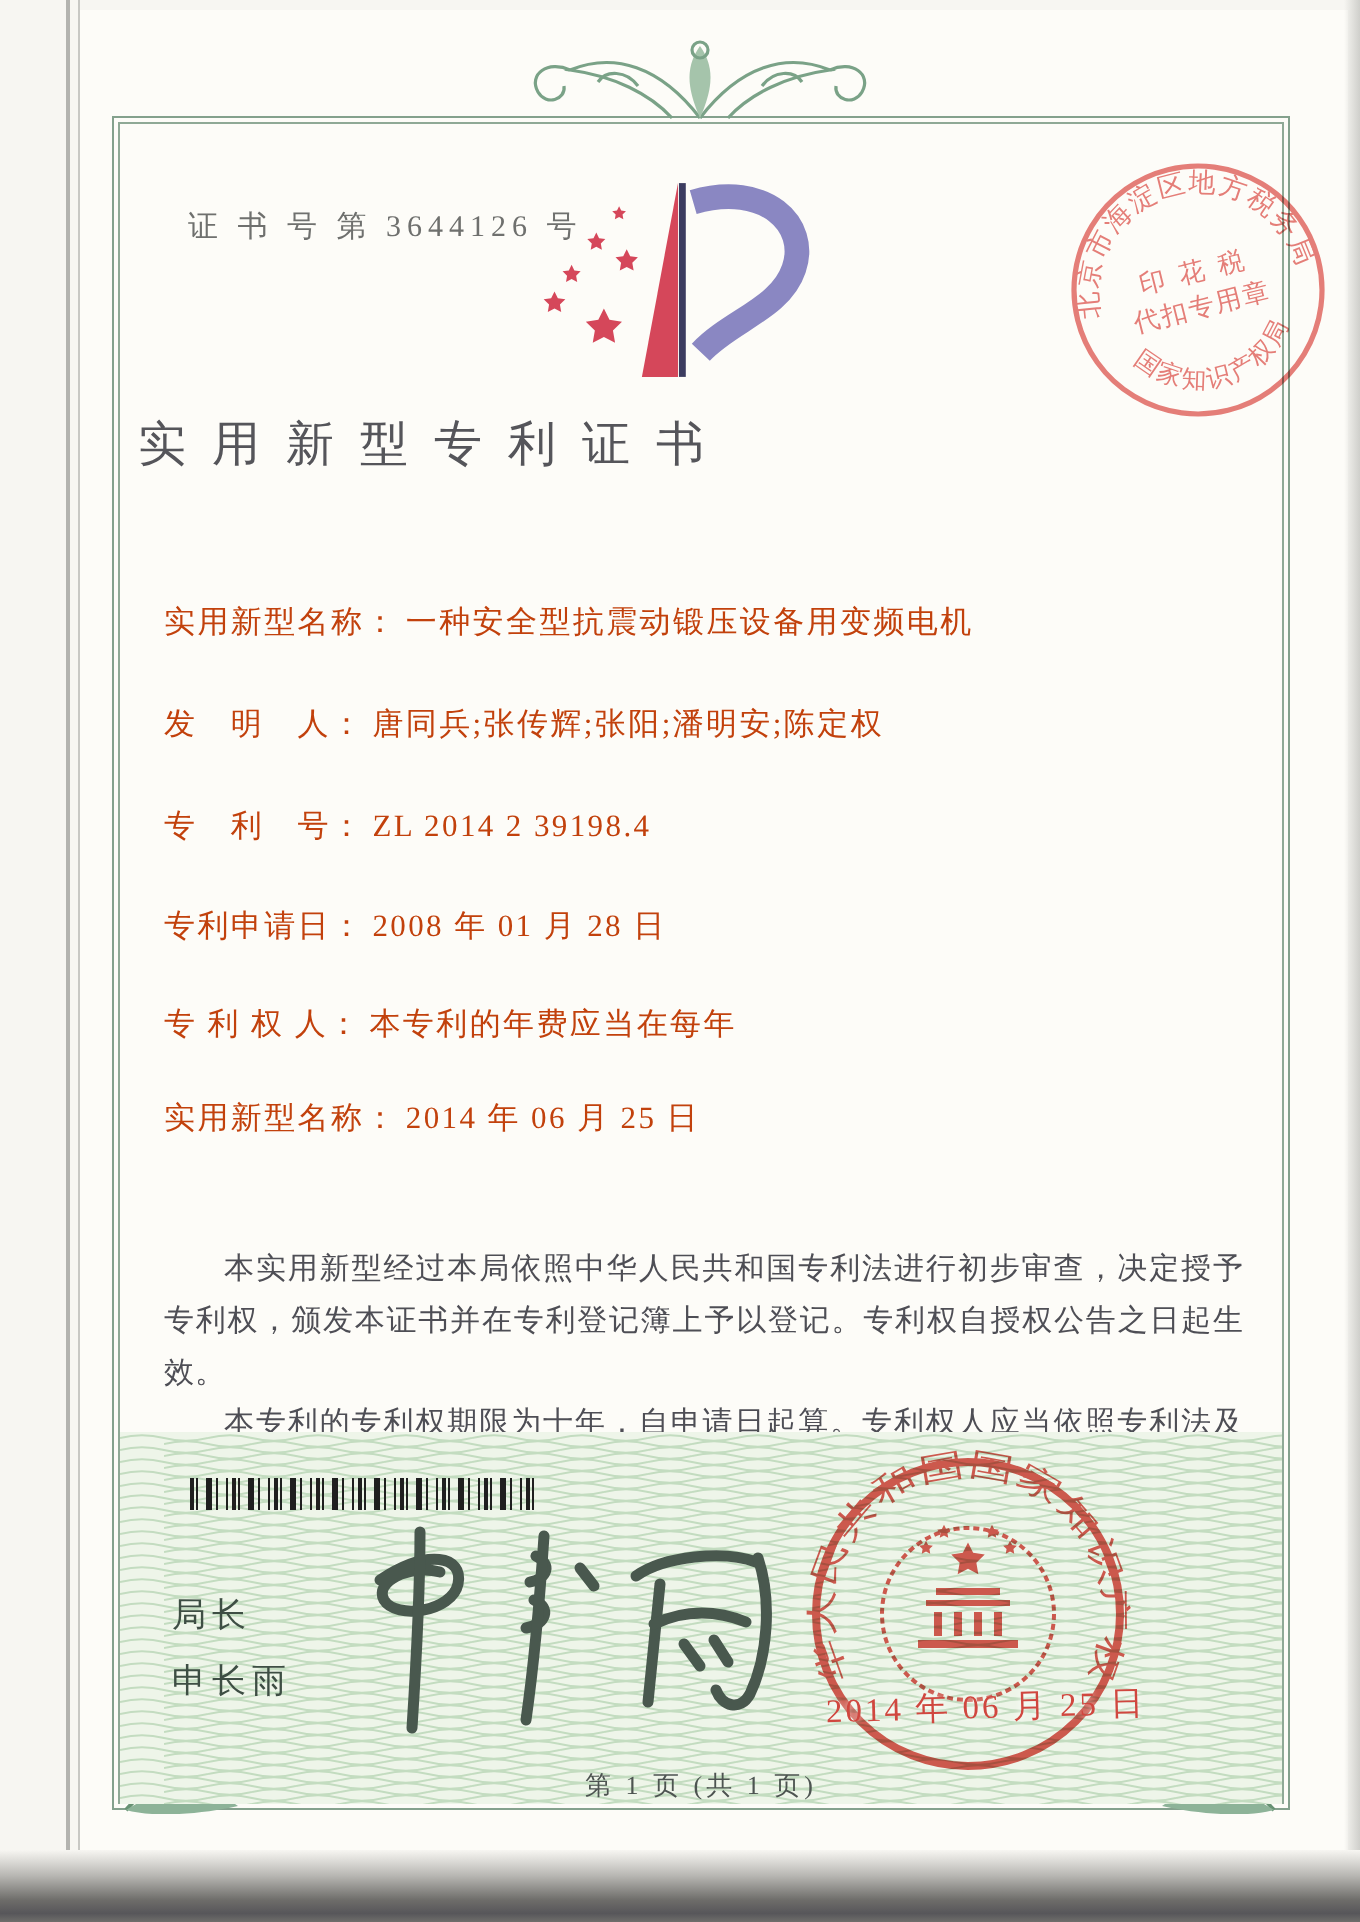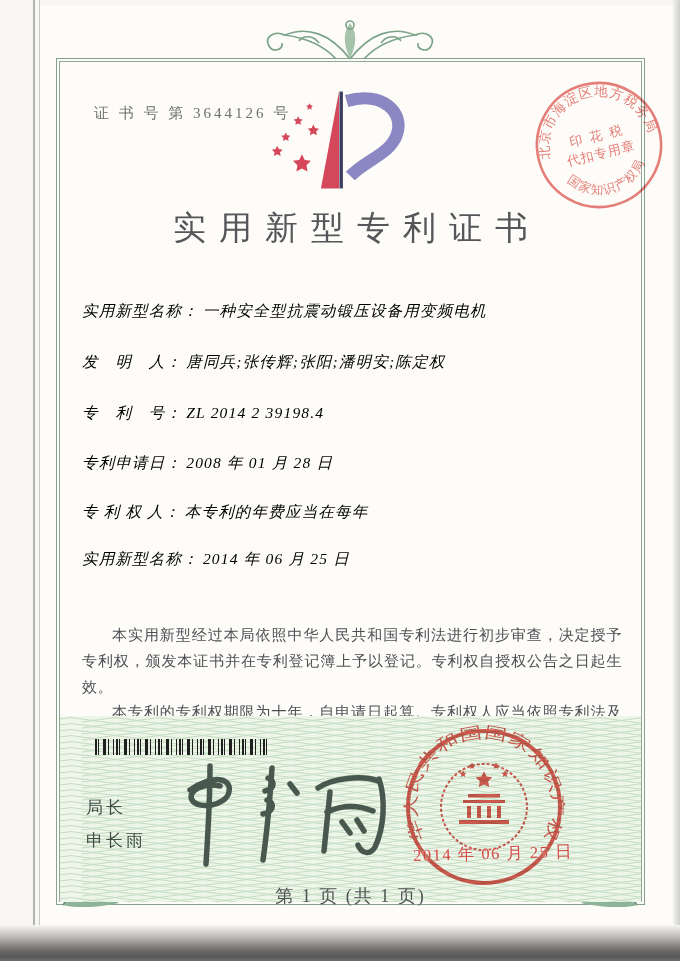--- a/index.html
+++ b/index.html
@@ -33,27 +33,27 @@
     position:absolute; left:2px; top:2px; right:2px; bottom:2px;
     border:1px solid #8fa996;
   }
   .cert-number {
     position:absolute; left:74px; top:104px;
     font-size:15px; letter-spacing:3px; color:#6f706e; white-space:nowrap;margin-left:20px;
   }
   .logo { position:absolute; left:263px; top:87px; width:152px; height:106px; }
   .title {
     position:absolute; left:56px; top:206px; width:589px;
-    text-align:center; font-size:33px; font-weight:500;
+    font-size:24px; font-weight:500;
     letter-spacing:13px; text-indent:13px; color:#55555a; white-space:nowrap;
   }
   .fields { position:absolute; left:0; top:0; width:100%; }
   .field-row {
     position:absolute; left:82px; white-space:nowrap;
-    font-size:15.5px; color:#000000; letter-spacing:1.2px;font-style:italic;
+    font-size:15.5px; color:#c2410c; letter-spacing:1.2px;
   }
   .field-row .val { margin-left:4px; }
   .body-text {
     position:absolute; left:82px; top:577px; width:540px;
     font-size:15px; line-height:1.72; color:#4e4e55;
     text-align:justify;
     margin-top:46px;
   }
   .body-text p { text-indent:2em; letter-spacing:0.5px; }
   .band { position:absolute; left:60px; top:716px; width:581px; height:186px; }
@@ -78,21 +78,21 @@
   .seal-bottom { position:absolute; left:401px; top:724px; width:166px; height:166px;
     mix-blend-mode:multiply; opacity:.95; }
   .seal-date {
     position:absolute; left:413px; top:843px; white-space:nowrap;
     font-size:16.5px; color:#d0473f; letter-spacing:1.5px;
     text-shadow:0 0 3px rgba(255,255,255,.9); transform:rotate(-1.5deg);
     z-index:6;
   }
   .footer {
     position:absolute; left:56px; top:884px; width:589px; text-align:center;
-    font-size:18px; color:#4d5451; letter-spacing:2px;
+    font-size:13px; color:#4d5451; letter-spacing:2px;
   }
   .flourish-tc { position:absolute; left:233px; top:13px; width:234px; height:50px; }
   .flourish-bl { position:absolute; left:55px; top:733px; width:92px; height:174px; }
   .flourish-br { position:absolute; left:553px; top:733px; width:92px; height:174px;
     transform:scaleX(-1); }
 </style>
 </head>
 <body>
 
 <div class="page">

